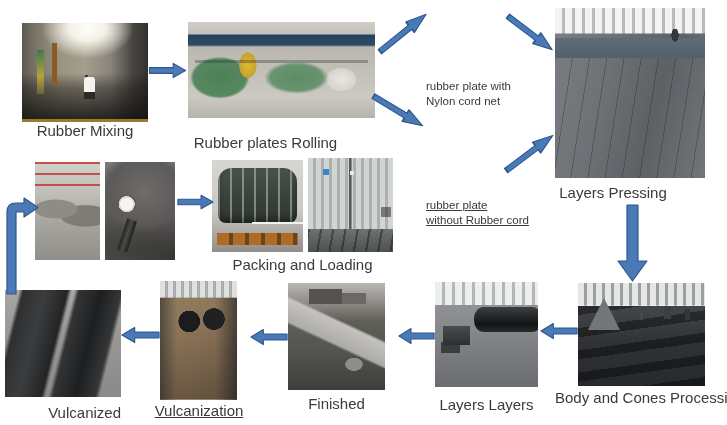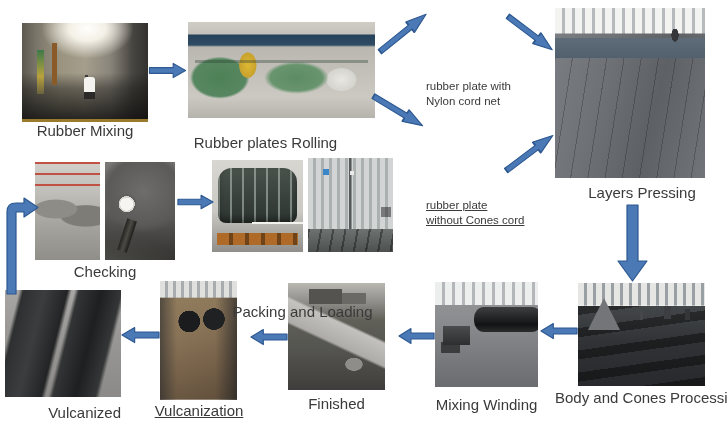--- a/index.html
+++ b/index.html
@@ -166,48 +166,47 @@
 
   <div class="photo ph-roller" id="ph-roller1"></div>
   <div class="lbl-sm" style="left:426px;top:79px;">
     <div>rubber plate with</div>
     <div>Nylon cord net</div>
   </div>
 
   <div class="photo ph-roller" id="ph-roller2"></div>
   <div class="lbl-sm" style="left:426px;top:198px;text-decoration:underline;">
     <div>rubber plate</div>
-    <div>without Cones cord</div>
+    <div>without Rubber cord</div>
   </div>
 
   <div class="photo" id="ph-pressing"></div>
-  <div class="lbl" style="left:567px;top:184px;width:150px;">Layers Pressing</div>
+  <div class="lbl" style="left:538px;top:184px;width:150px;">Layers Pressing</div>
 
   <div class="photo" id="ph-bodycones"></div>
   <div class="lbl" style="left:555px;top:389px;width:172px;">Body and Cones Processing</div>
 
   <div class="photo" id="ph-winding"></div>
-  <div class="lbl" style="left:425px;top:396px;width:123px;">Mixing Winding</div>
+  <div class="lbl" style="left:425px;top:396px;width:123px;">Layers Layers</div>
 
   <div class="photo" id="ph-finished"></div>
   <div class="lbl" style="left:288px;top:395px;width:97px;">Finished</div>
 
   <div class="photo" id="ph-vulcanization"></div>
   <div class="lbl" style="left:149px;top:402px;width:100px;text-decoration:underline;">Vulcanization</div>
 
   <div class="photo" id="ph-vulcanized"></div>
   <div class="lbl" style="left:5px;top:404px;width:116px;text-align:right;">Vulcanized</div>
 
   <div class="photo" id="ph-check1"></div>
   <div class="photo" id="ph-check2"></div>
-  <div class="lbl" style="left:35px;top:263px;width:140px;">Checking</div>
 
   <div class="photo" id="ph-pack1"></div>
   <div class="photo" id="ph-pack2"></div>
-  <div class="lbl" style="left:212px;top:256px;width:181px;margin-top:47px;">Packing and Loading</div>
+  <div class="lbl" style="left:212px;top:256px;width:181px;">Packing and Loading</div>
 
   <svg class="arrow" style="left:147px;top:61px;" width="41" height="19" viewBox="0 0 40 20">
     <polygon points="1,7 26,7 26,2.5 39,10 26,17.5 26,13 1,13"></polygon>
     </svg>
 
   <svg class="arrow" style="left:372px;top:24px;transform:rotate(-39deg);" width="62" height="18" viewBox="0 0 40 20" preserveAspectRatio="none">
     <polygon points="1,7 26,7 26,2.5 39,10 26,17.5 26,13 1,13"></polygon>
     </svg>
 
   <svg class="arrow" style="left:368px;top:102px;transform:rotate(31deg);" width="60" height="18" viewBox="0 0 40 20" preserveAspectRatio="none">

